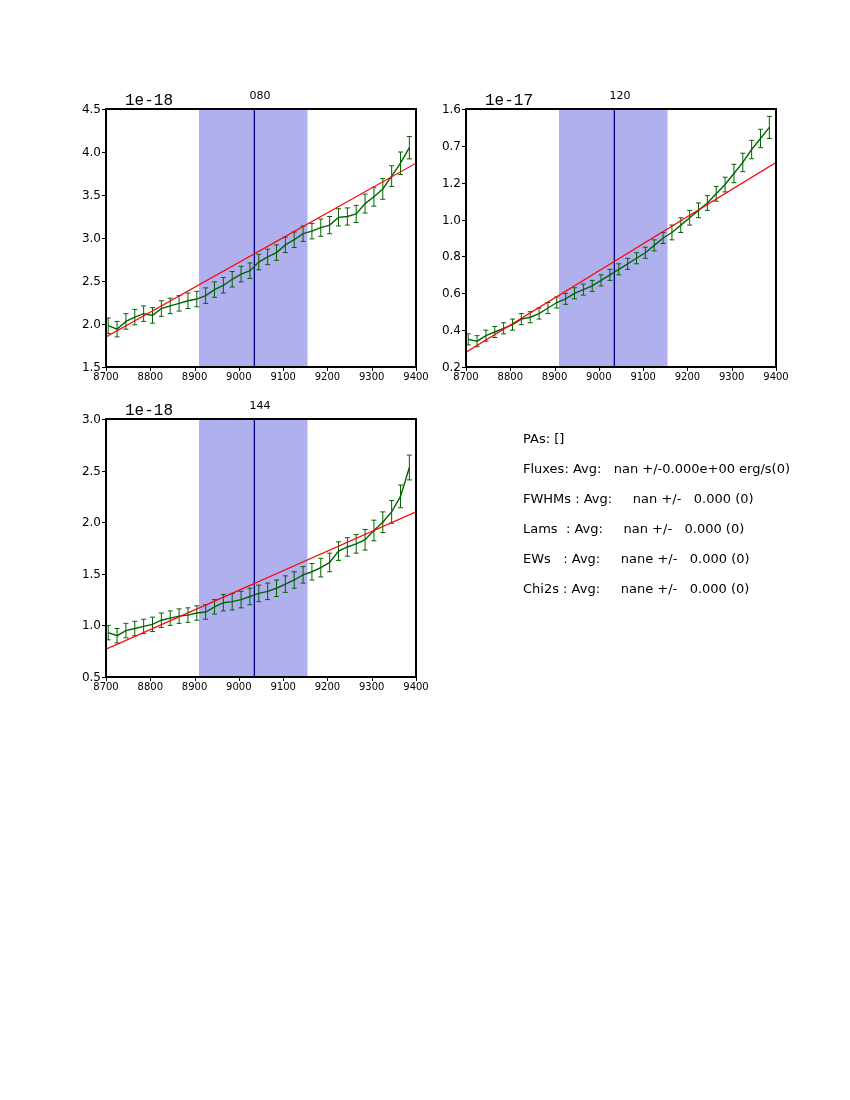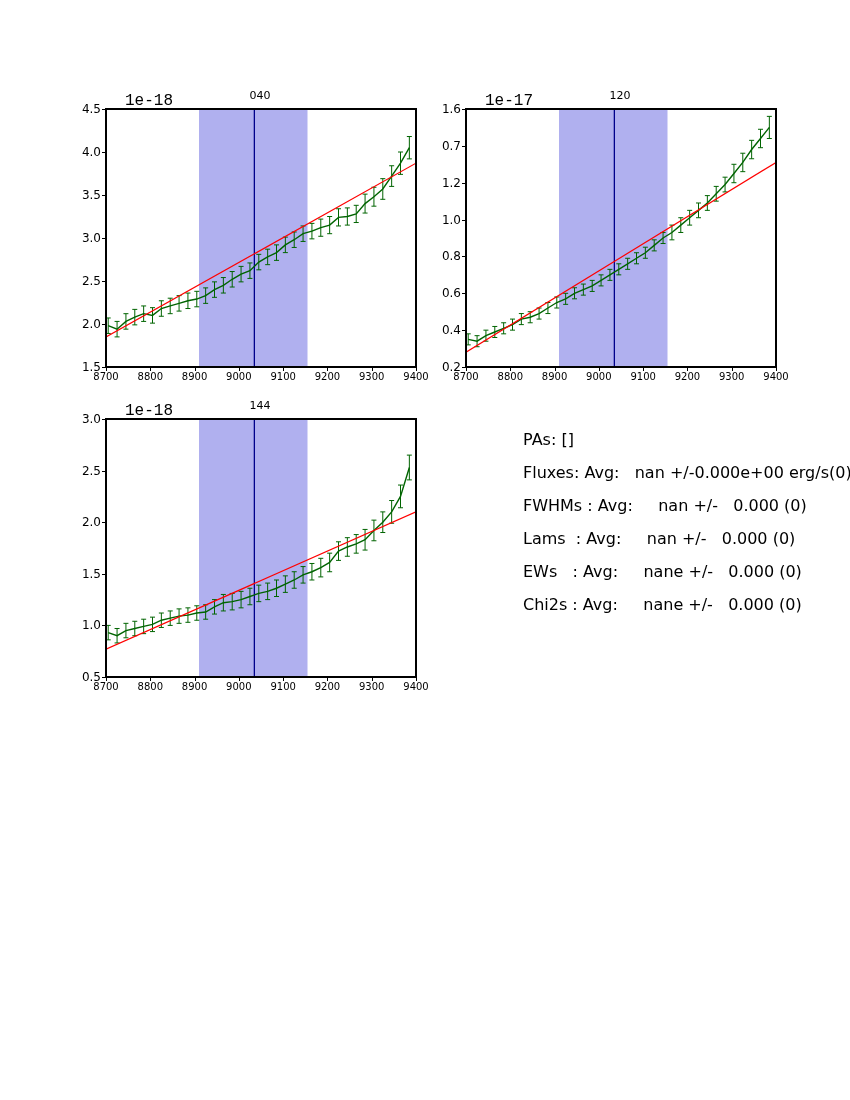--- a/index.html
+++ b/index.html
@@ -71,34 +71,34 @@
   }
   .tickmark-x {
     position: absolute;
     bottom: -4px;
     width: 1px;
     height: 4px;
     background: #000;
   }
   .summary {
     position: absolute;
-    font-size: 16px;
+    font-size: 13px;
     line-height: 1;
     color: #000;
   }
   .summary div {
     margin-bottom: 17px;
     white-space: pre;
   }
 </style>
 </head>
 <body>
 
 <div class="panel" style="left:105px; top:108px; width:310px; height:258px;">
-  <div class="plot-title">040</div>
+  <div class="plot-title">080</div>
   <div class="offset-label">1e-18</div>
   <div class="axes" style="left:0; top:0; width:310px; height:258px;">
     <svg id="svg0" width="310" height="258" viewBox="0 0 310 258">
         <rect x="93" y="0" width="108.5" height="258" fill="#b0b0ef"></rect>
         <line x1="148.35714285714286" x2="148.35714285714286" y1="0" y2="258" stroke="#00008b" stroke-width="1.3"></line>
         <g stroke="#006400" stroke-width="1">
           <line x1="2.2142857142857144" x2="2.2142857142857144" y1="208.98000000000002" y2="224.46"></line>
           <line x1="-0.2857142857142856" x2="4.714285714285714" y1="208.98000000000002" y2="208.98000000000002"></line>
           <line x1="-0.2857142857142856" x2="4.714285714285714" y1="224.46" y2="224.46"></line>
           <line x1="11.071428571428571" x2="11.071428571428571" y1="212.42000000000002" y2="227.9"></line>

